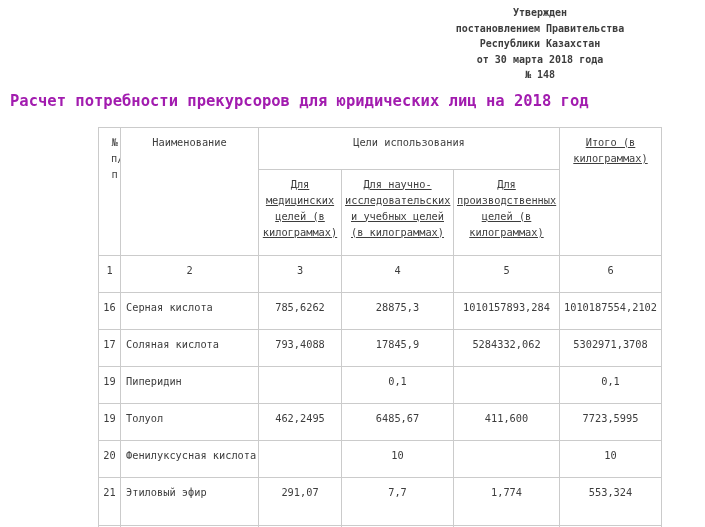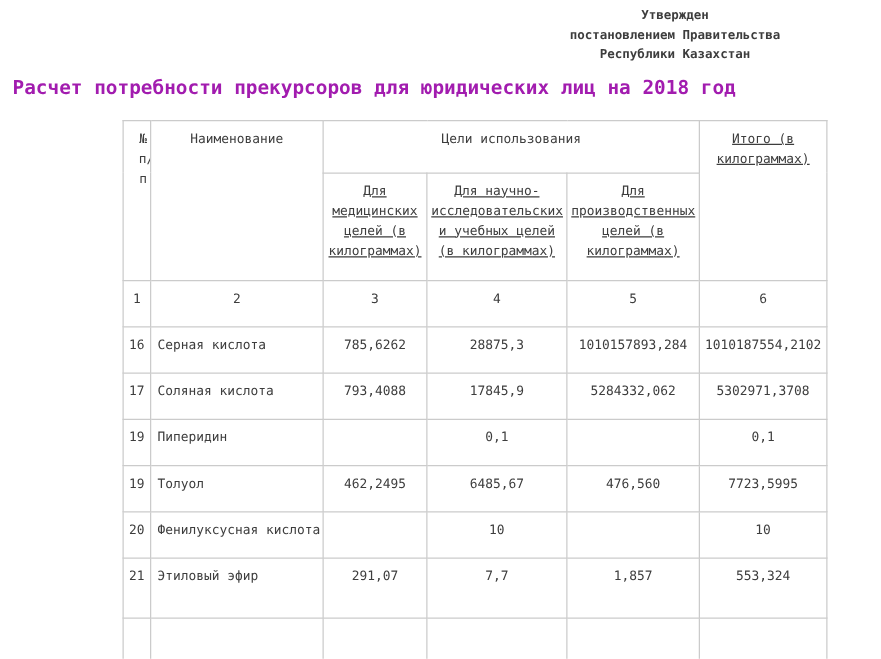--- a/index.html
+++ b/index.html
@@ -70,20 +70,22 @@
 </style>
 </head>
 <body>
 
 <div class="page">
 
   <div class="approval">
     <div>Утвержден</div>
     <div>постановлением Правительства</div>
     <div>Республики Казахстан</div>
+    <div>от 30 марта 2018 года</div>
+    <div>№ 148</div>
   </div>
 
   <div class="title">Расчет потребности прекурсоров для юридических лиц на 2018 год</div>
 
   <table>
     <colgroup>
       <col class="c1">
         <col class="c2">
         <col class="c3">
         <col class="c4">
@@ -144,37 +146,37 @@
         <td class="val"></td>
         <td class="val">0,1</td>
         <td class="val"></td>
         <td class="val">0,1</td>
       </tr>
       <tr class="data">
         <td class="val">19</td>
         <td class="name">Толуол</td>
         <td class="val">462,2495</td>
         <td class="val">6485,67</td>
-        <td class="val">476,560</td>
+        <td class="val">411,600</td>
         <td class="val">7723,5995</td>
       </tr>
       <tr class="data">
         <td class="val">20</td>
         <td class="name">Фенилуксусная кислота</td>
         <td class="val"></td>
         <td class="val">10</td>
         <td class="val"></td>
         <td class="val">10</td>
       </tr>
       <tr class="data tall">
         <td class="val">21</td>
         <td class="name">Этиловый эфир</td>
         <td class="val">291,07</td>
         <td class="val">7,7</td>
-        <td class="val">1,857</td>
+        <td class="val">1,774</td>
         <td class="val">553,324</td>
       </tr>
       <tr class="ghost">
         <td></td>
         <td></td>
         <td></td>
         <td></td>
         <td></td>
         <td></td>
       </tr>

